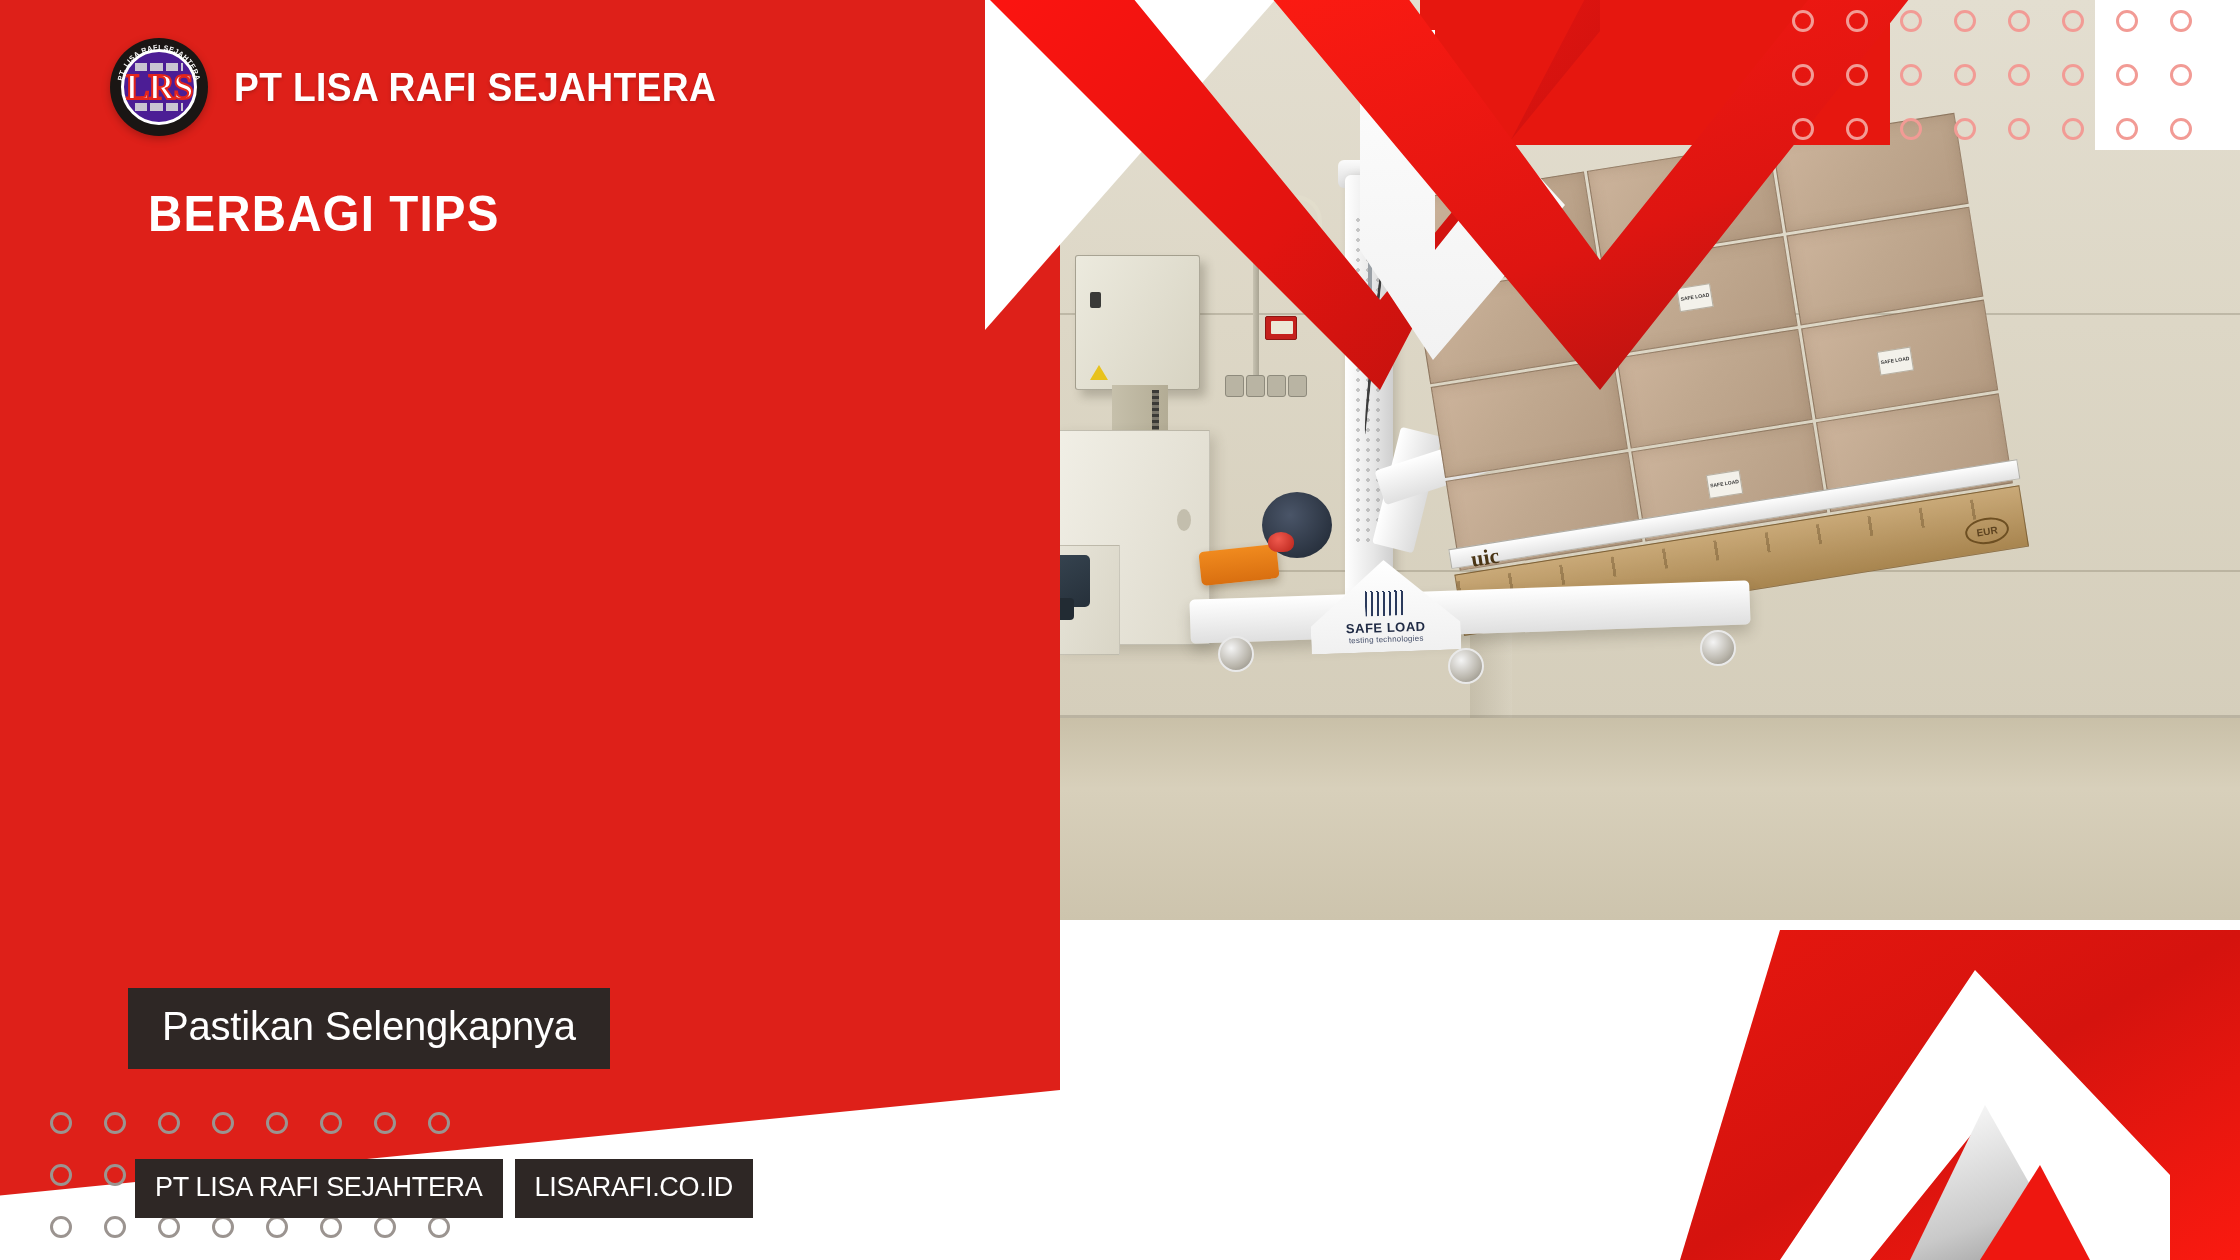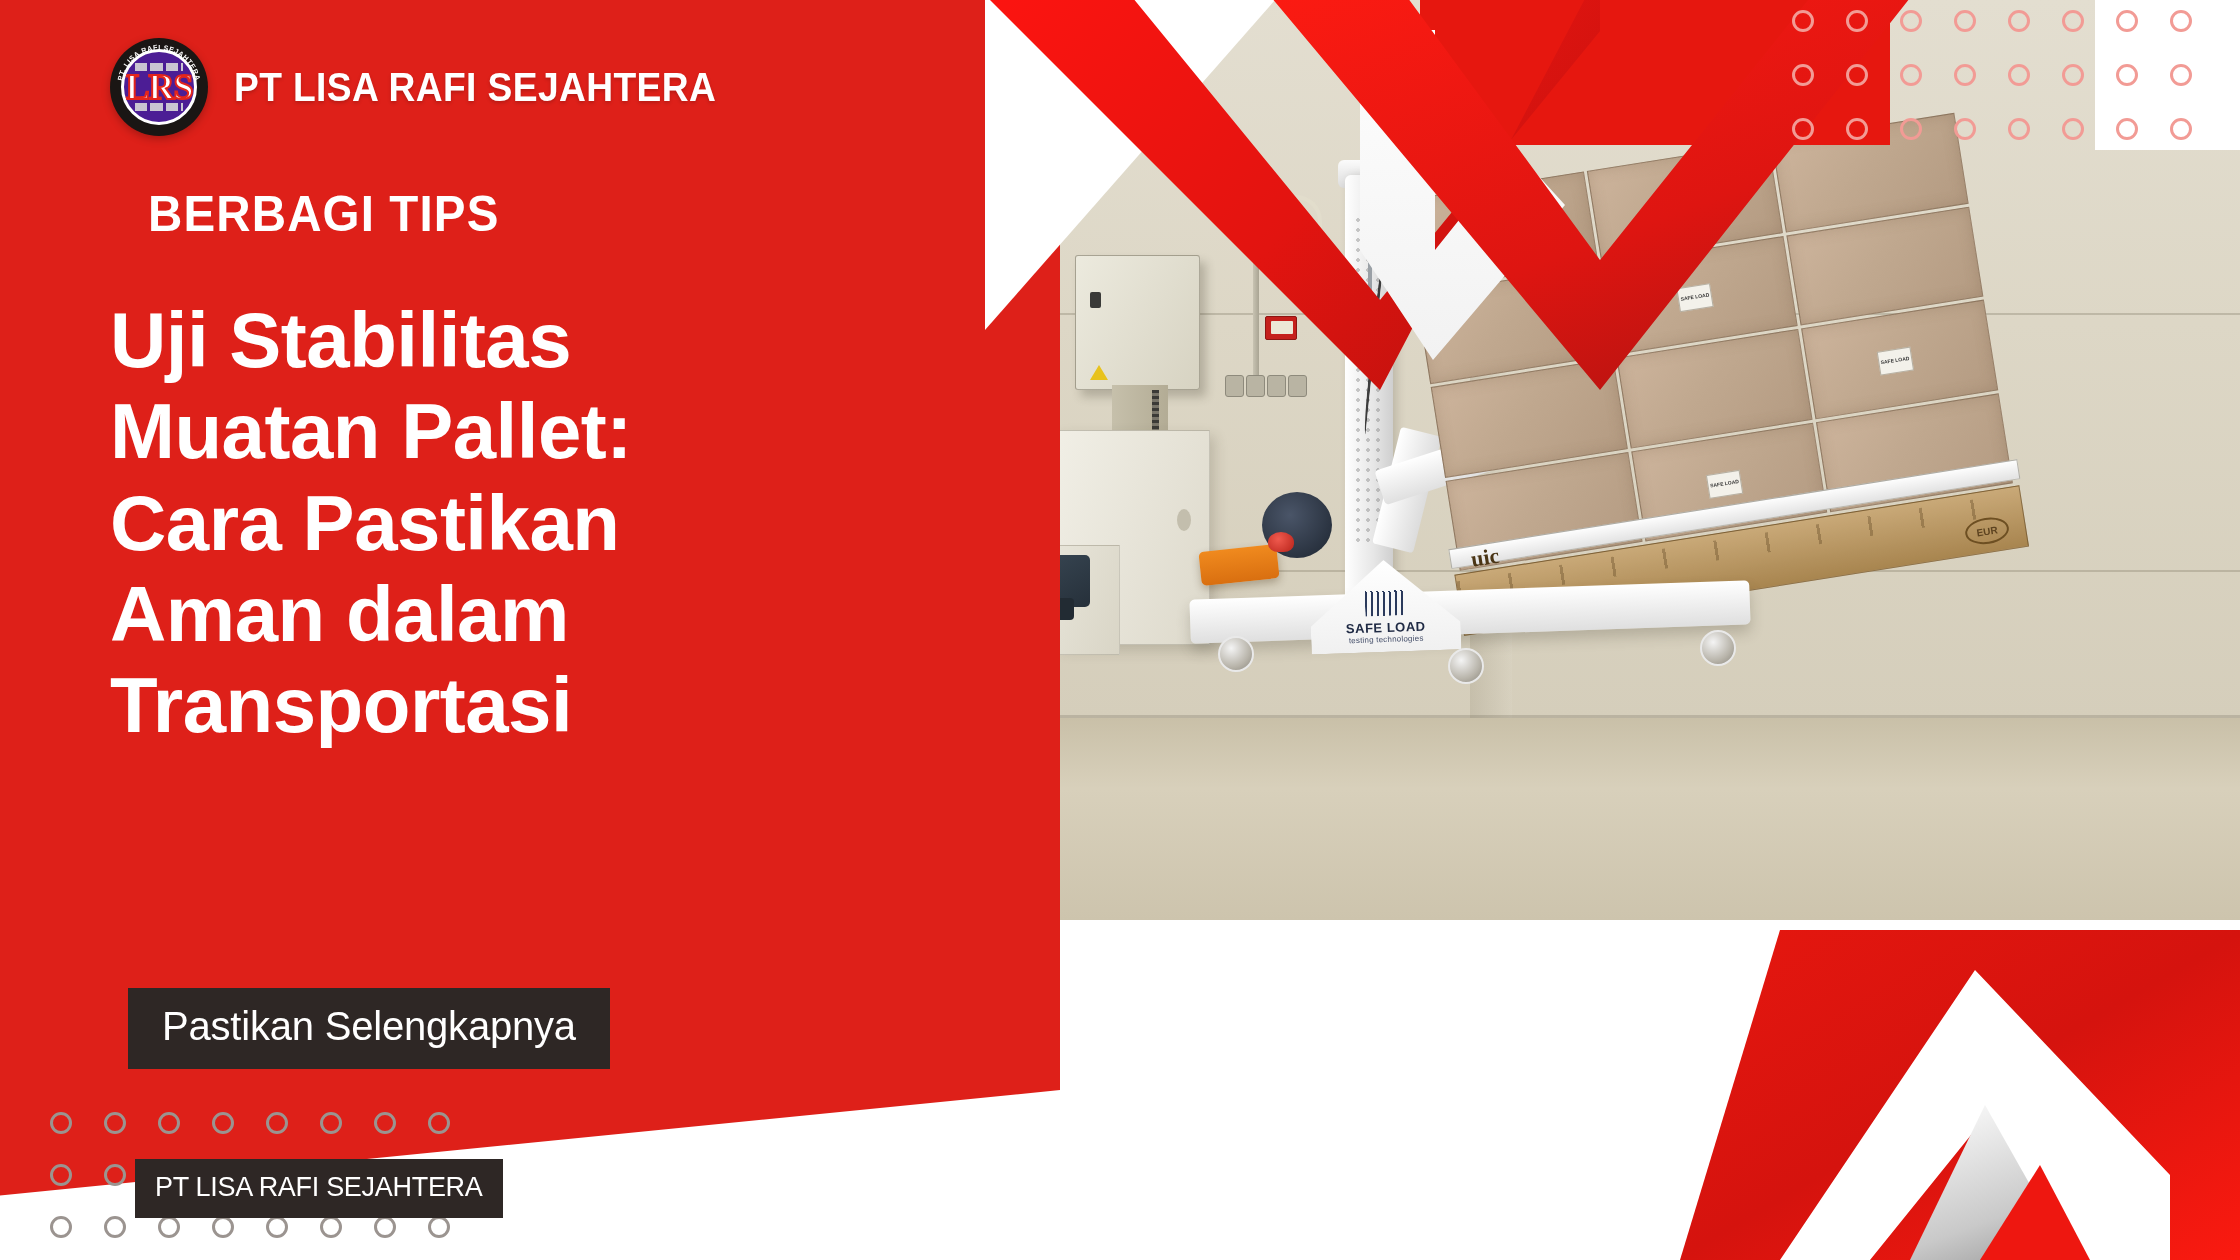--- a/index.html
+++ b/index.html
@@ -641,27 +641,21 @@
             <i></i>
           </div>
         <div class="brand-logo-lrs">LRS</div>
       </div>
     </div>
     <div class="brand-name">PT LISA RAFI SEJAHTERA</div>
   </div>
 
   <div class="kicker">BERBAGI TIPS</div>
 
-  <div class="headline">
-    <div>Uji Stabilitas</div>
-    <div>Muatan Pallet:</div>
-    <div>Cara Pastikan</div>
-    <div>Aman dalam</div>
-    <div>Transportasi</div>
-  </div>
 
   <div class="cta">Pastikan Selengkapnya</div>
 
   <div class="footer-chips">
     <div class="chip">PT LISA RAFI SEJAHTERA</div>
+    <div class="chip">LISARAFI.CO.ID</div>
   </div>
 
 </div>
 
 </body></html>

